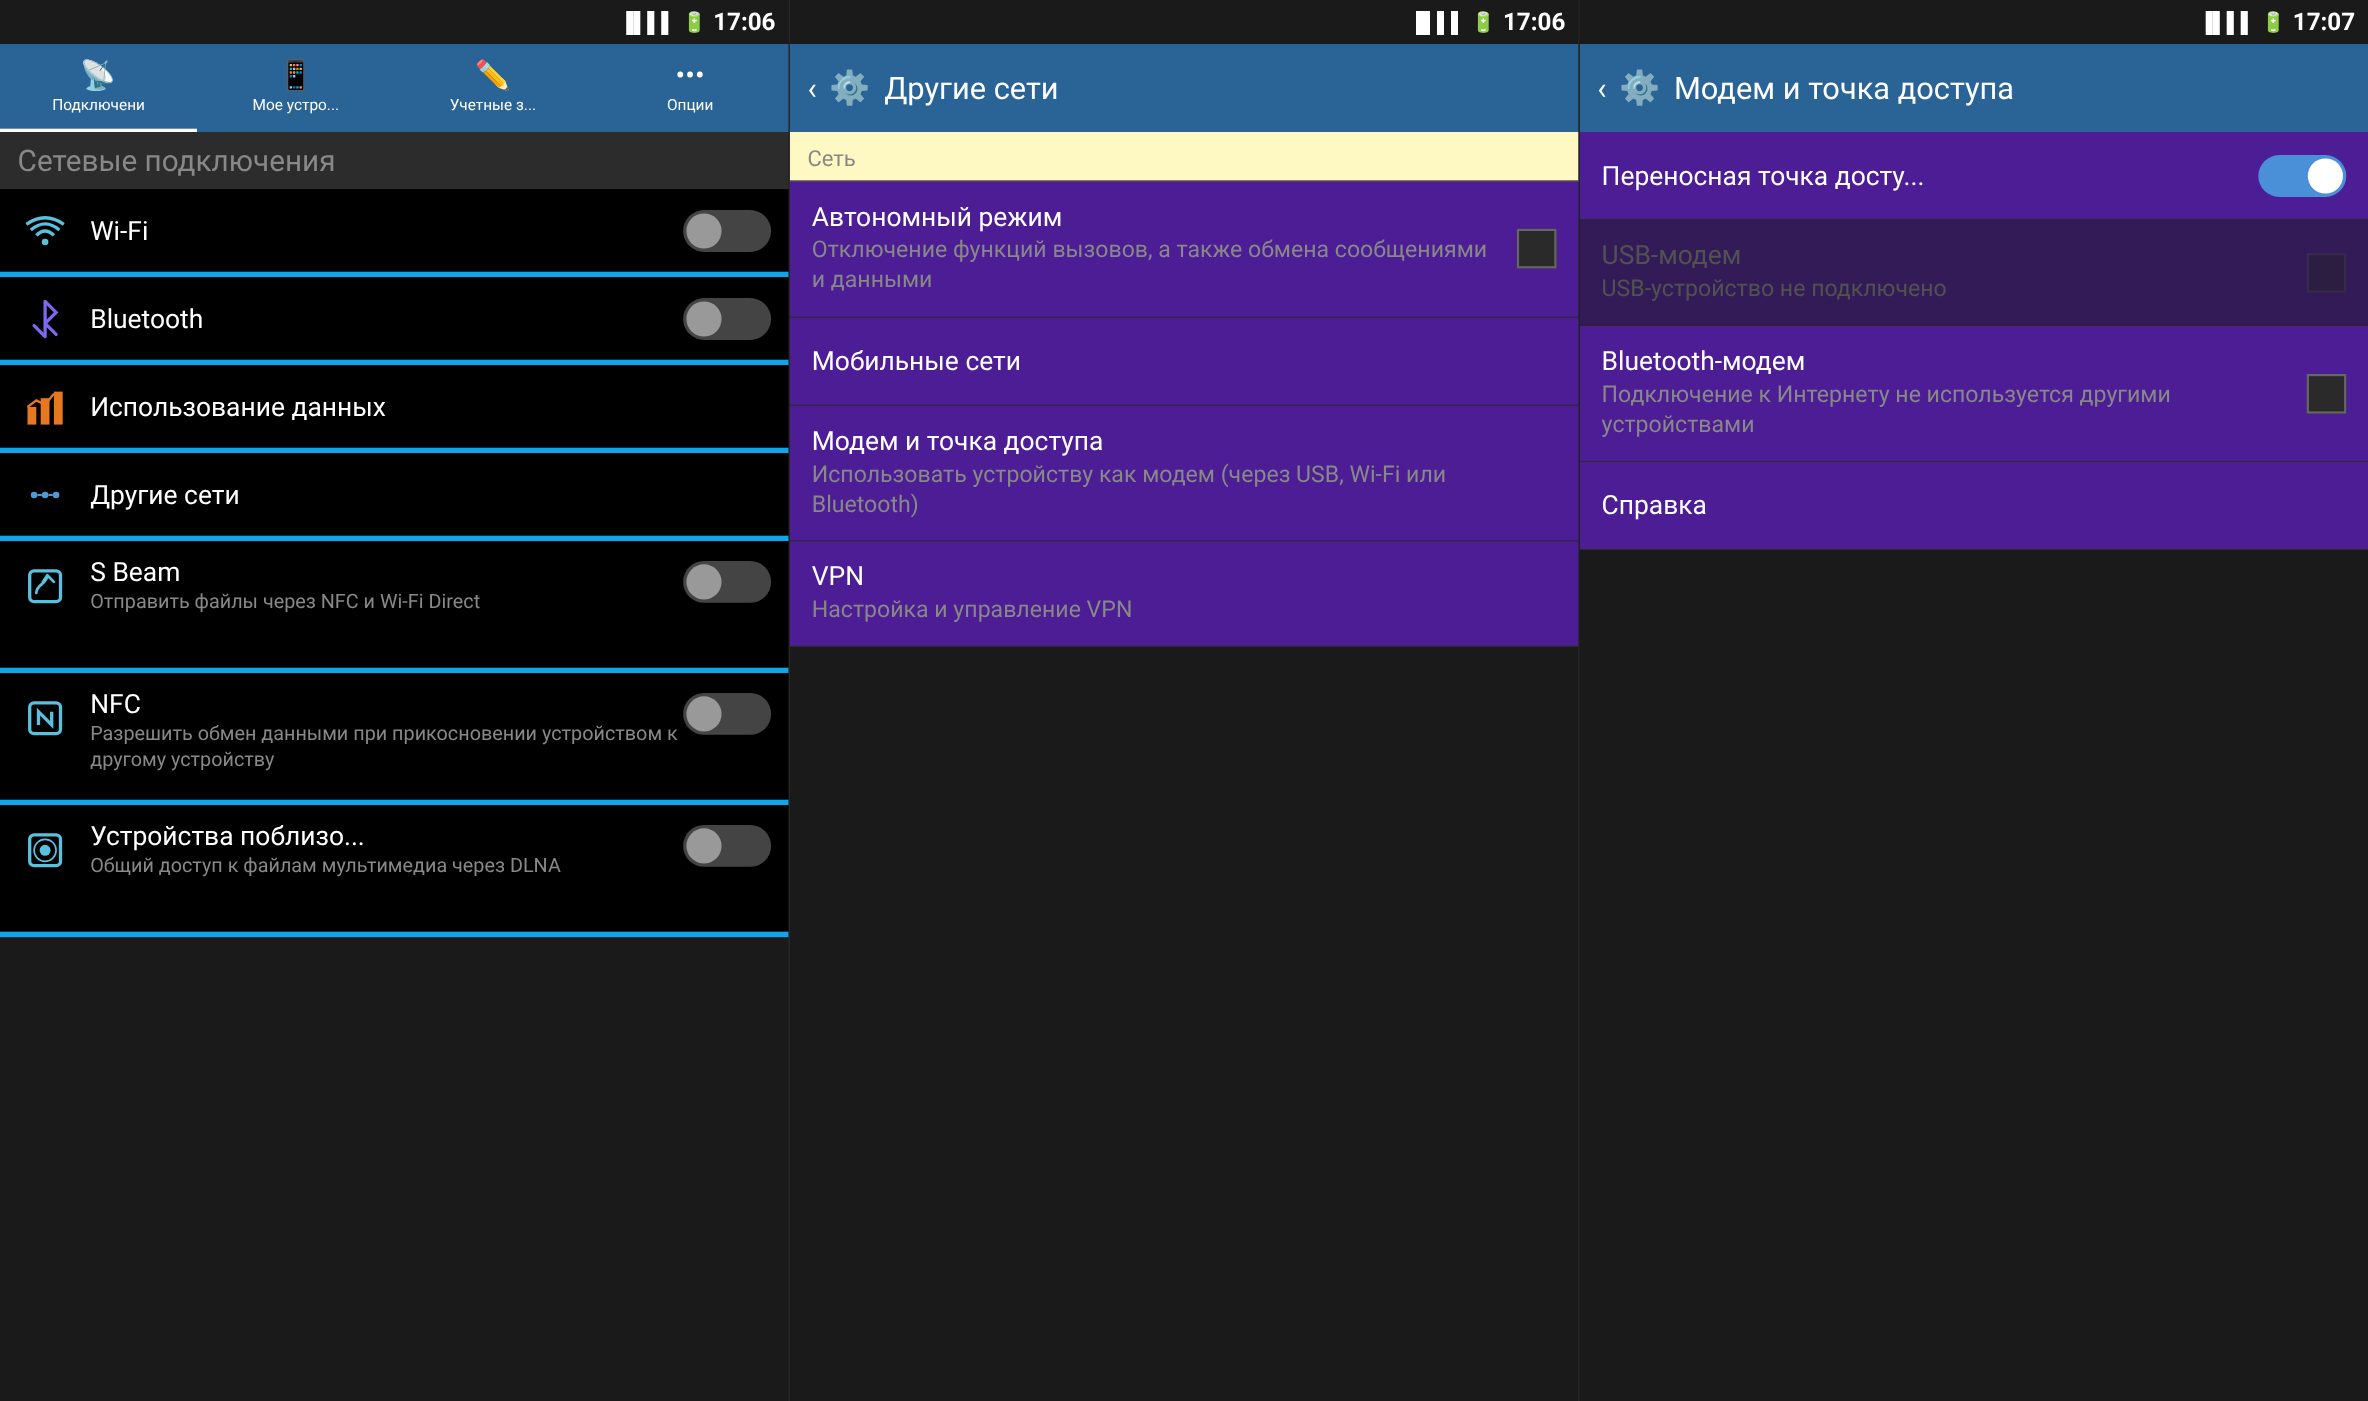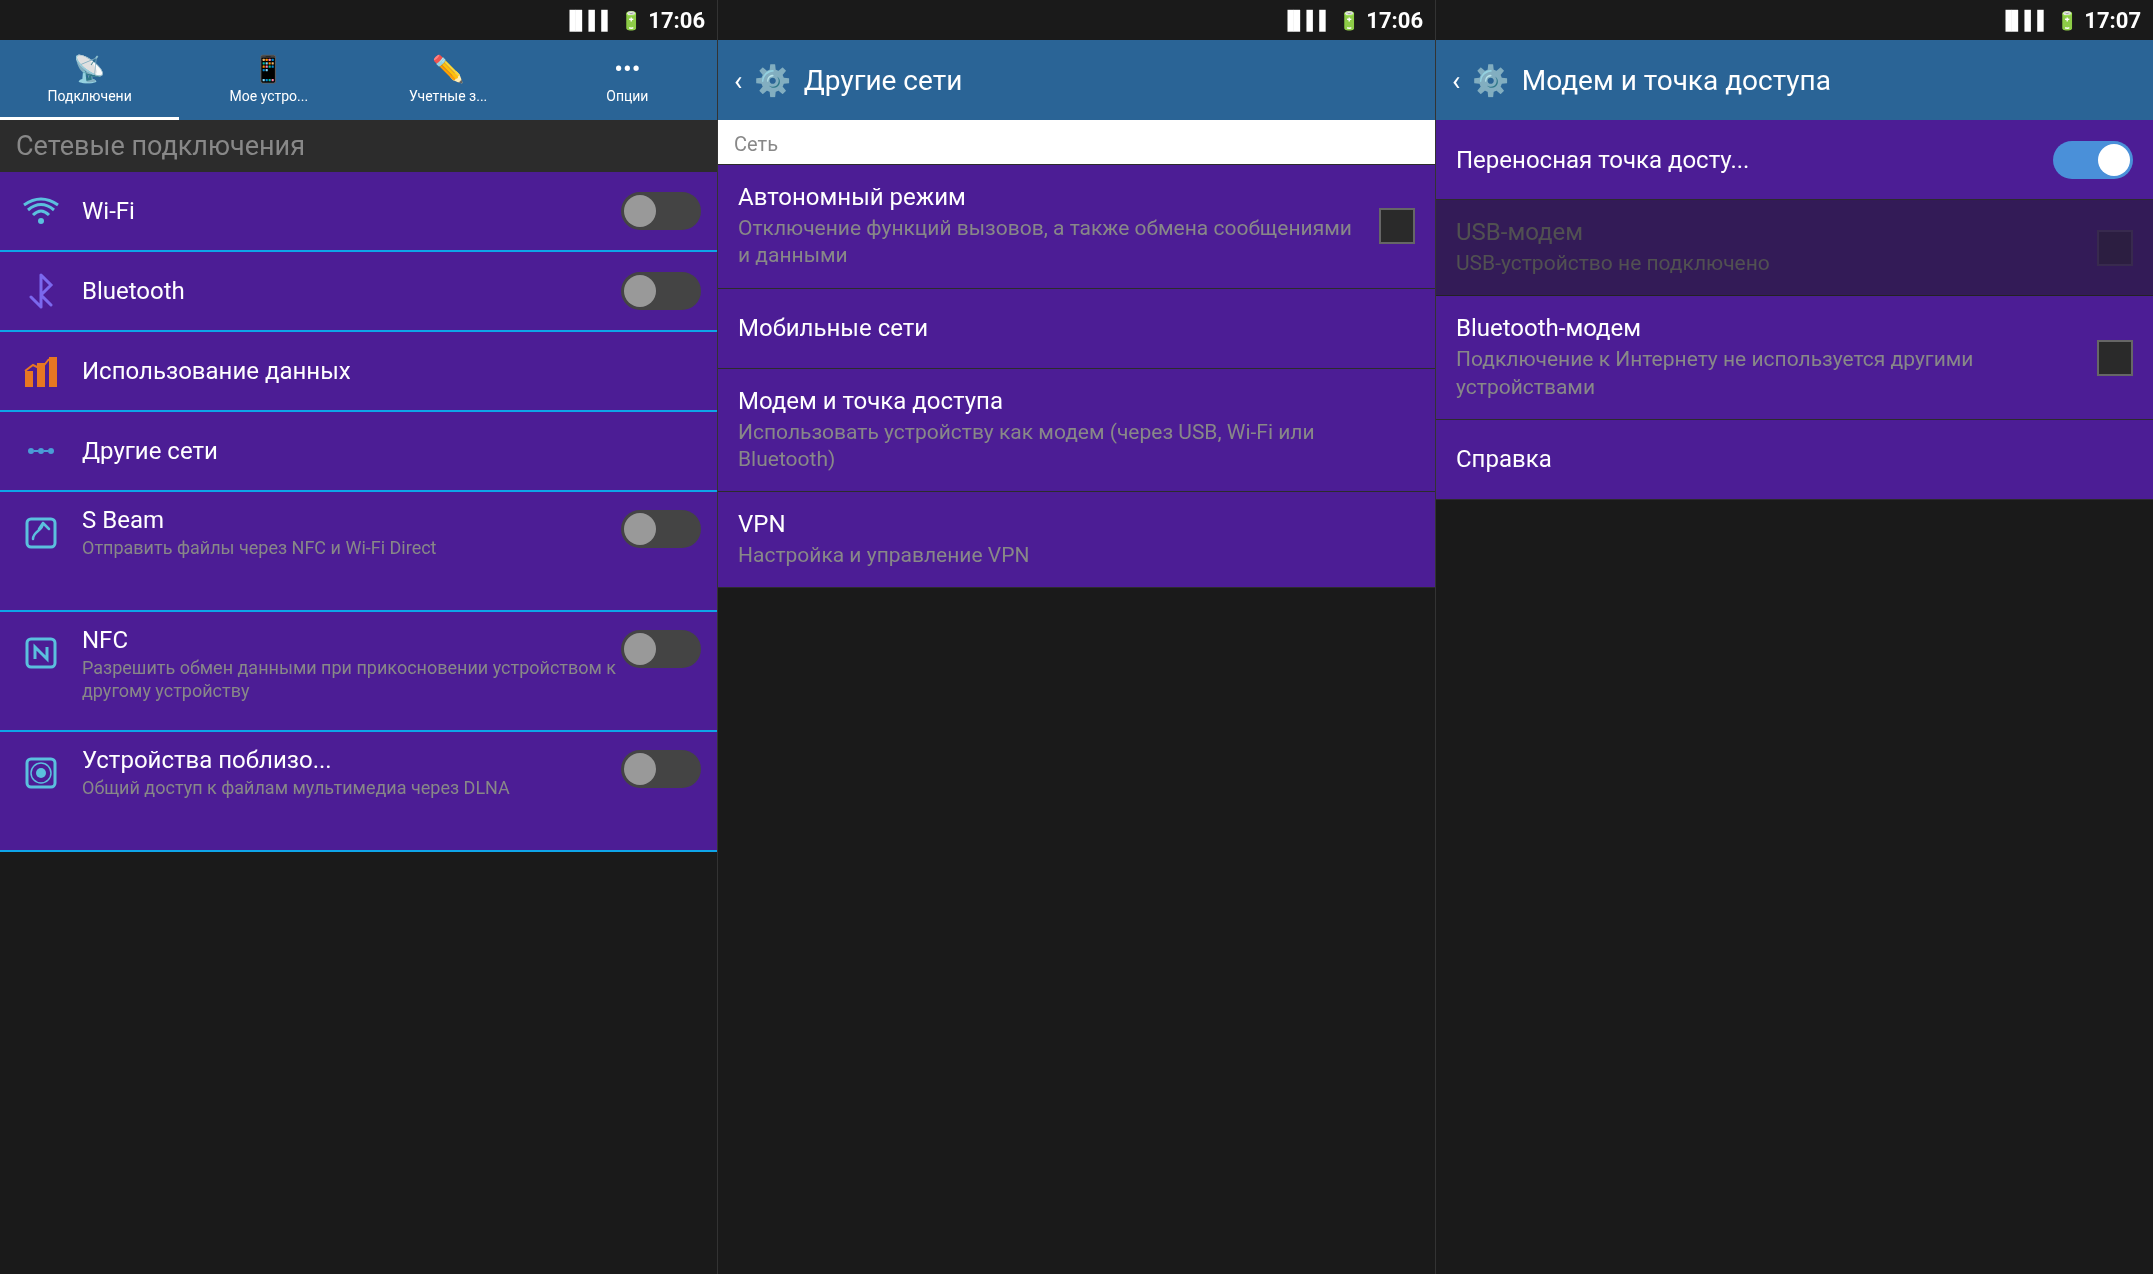--- a/index.html
+++ b/index.html
@@ -111,23 +111,23 @@
       font-size: 27px;
       flex-shrink: 0;
     }
 
     
     .list-item {
       display: flex;
       align-items: center;
       padding: 0 16px;
       min-height: 80px;
-      border-bottom: 2px solid #0ea5e9;
+      border-bottom: 5px solid #0ea5e9;
       cursor: pointer;
-      background: #4c1d95;
+      background: #000000;
       flex-shrink: 0;
     }
     .item-icon {
       width: 50px;
       height: 50px;
       display: flex;
       align-items: center;
       justify-content: center;
       margin-right: 16px;
       flex-shrink: 0;
@@ -193,21 +193,21 @@
       background: #2a2a2a;
       flex-shrink: 0;
       cursor: pointer;
     }
 
     
     .section-subheader {
       padding: 12px 16px 8px;
       color: #888;
       font-size: 20px;
-      background: #ffffff;
+      background: #fef9c3;
       border-bottom: 1px solid #2c2c2c;
       flex-shrink: 0;
     }
 
     
     .menu-item {
       padding: 18px 20px;
       border-bottom: 1px solid #2c2c2c;
       cursor: pointer;
       background: #4c1d95;

